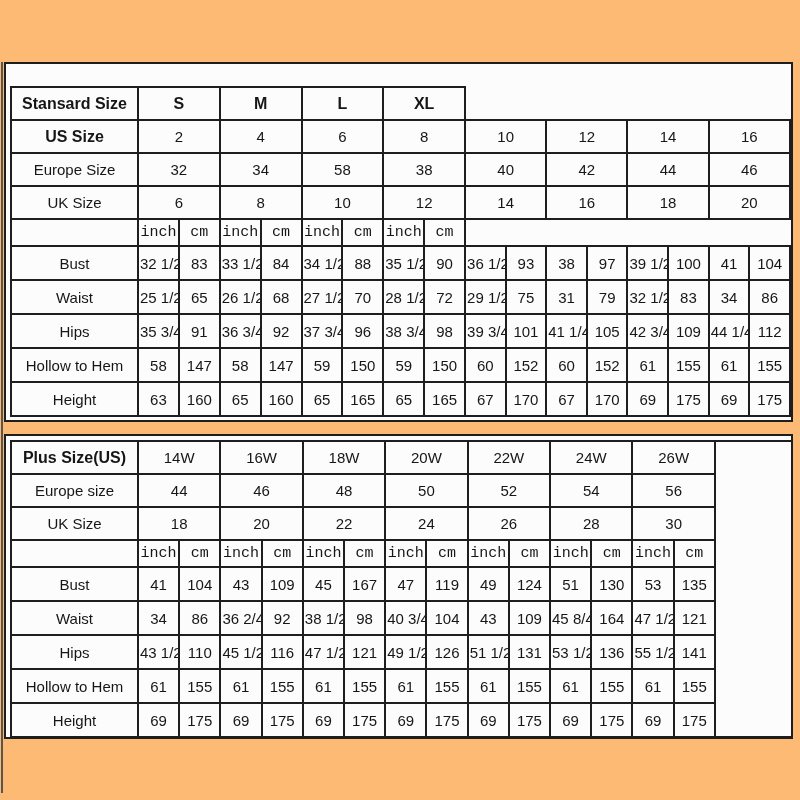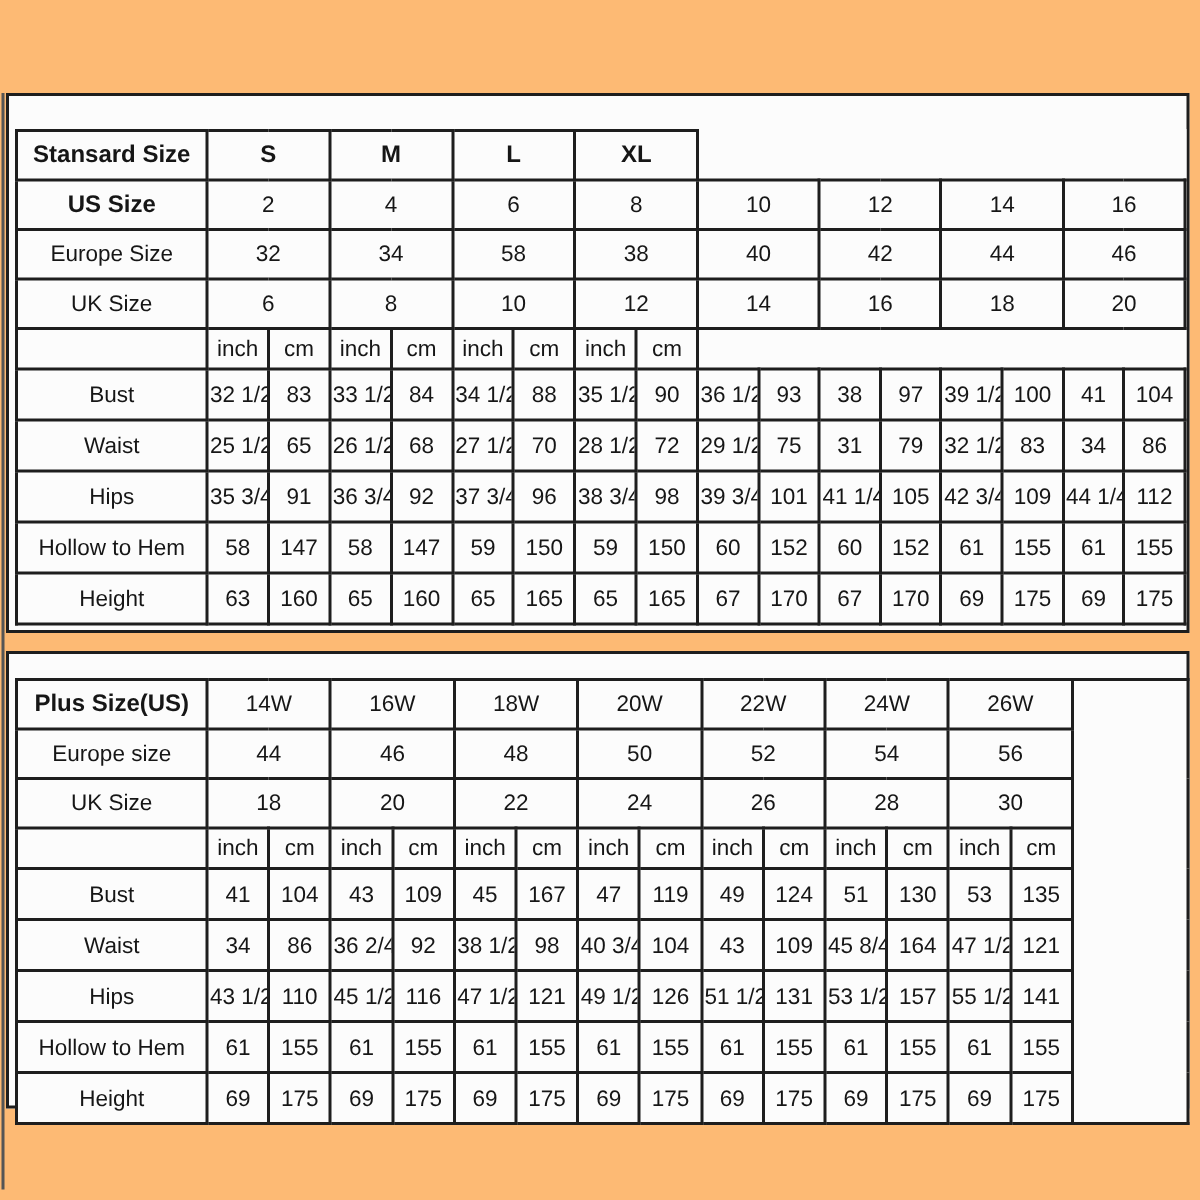--- a/index.html
+++ b/index.html
@@ -19,23 +19,23 @@
   .wrap {
     position:absolute; border:2px solid #1e1e1e; background:#fcfcfc;
   }
   #wrap1 { left:4px; top:62px; width:789px; height:360px; }
   #wrap2 { left:4px; top:434px; width:789px; height:305px; }
   table {
     border-collapse:collapse; table-layout:fixed; position:absolute;
     background:#fcfcfc;
   }
   #standard-table { left:4px; top:22px; width:781px; }
-  #plus-table    { left:4px; top:16px;  width:781px; }
+  #plus-table    { left:4px; top:4px;  width:781px; }
   tr { height:33px; }
-  tr.unit-row { height:27px; }
+  tr.unit-row { height:27px;font-family:Liberation Mono, monospace; }
   tr.measure-row { height:34px;margin-left:11px; }
   td {
     border:2px solid #1e1e1e;
     text-align:center; vertical-align:middle;
     font-size:15px; padding:0 1px;
     white-space:nowrap; overflow:hidden;
   }
   td.bold { font-weight:bold; font-size:16px; }
   td.grp-bold { font-weight:bold; font-size:16px; }
   td.empty-col { background:#fcfcfc; }
@@ -319,21 +319,21 @@
             <td class="">110</td>
             <td class="">45 1/2</td>
             <td class="">116</td>
             <td class="">47 1/2</td>
             <td class="">121</td>
             <td class="">49 1/2</td>
             <td class="">126</td>
             <td class="">51 1/2</td>
             <td class="">131</td>
             <td class="">53 1/2</td>
-            <td class="">157</td>
+            <td class="">136</td>
             <td class="">55 1/2</td>
             <td class="">141</td>
           </tr>
           <tr class="measure-row">
             <td class="">Hollow to Hem</td>
             <td class="">61</td>
             <td class="">155</td>
             <td class="">61</td>
             <td class="">155</td>
             <td class="">61</td>

